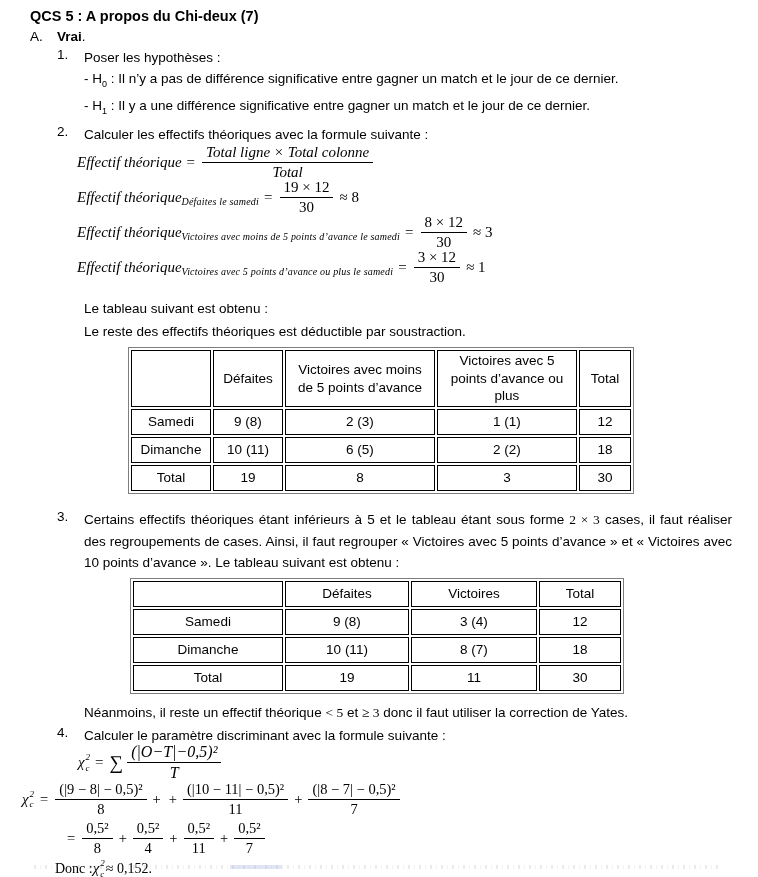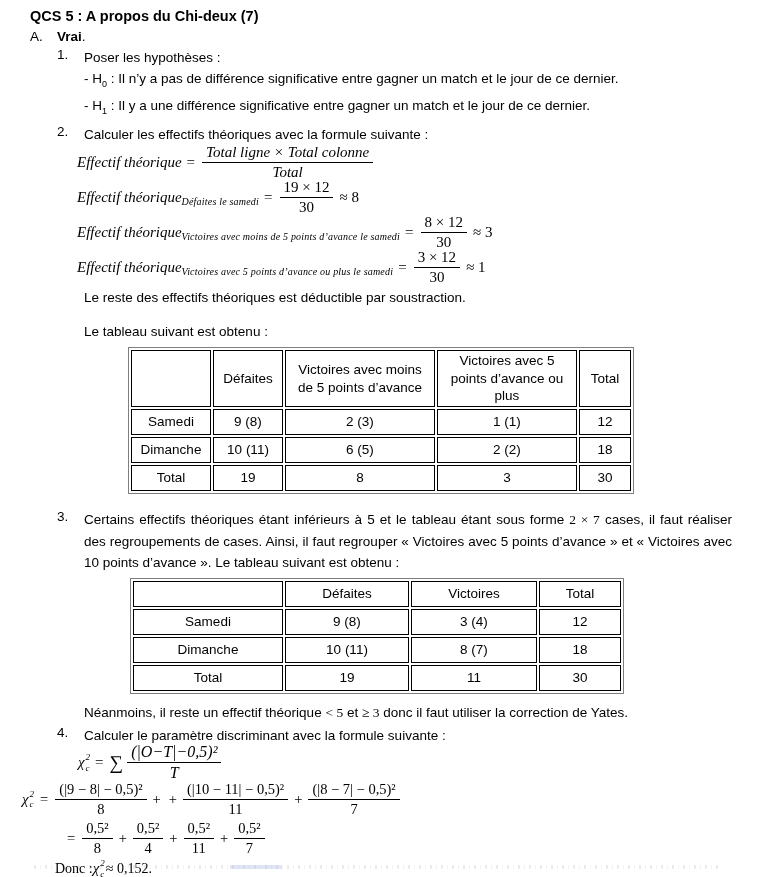--- a/index.html
+++ b/index.html
@@ -121,22 +121,22 @@
           <span>Effectif théorique</span>
             <span class="fsub">Victoires avec 5 points d’avance ou plus le samedi</span>
           <span class="feq">=</span>
           <span class="frac mathU">
               <span class="fnum">3 × 12</span>
               <span class="fden">30</span>
             </span>
           <span class="fapprox">≈ 1</span>
         </div>
 
+        <div class="line" style="margin-top:13px;">Le tableau suivant est obtenu :</div>
         <div class="line" style="margin-top:2px;">Le reste des effectifs théoriques est déductible par soustraction.</div>
-        <div class="line" style="margin-top:13px;">Le tableau suivant est obtenu :</div>
 
         <table class="wtable" style="margin-top:5px;">
           <colgroup>
               <col style="width:80px">
               <col style="width:70px">
               <col style="width:150px">
               <col style="width:140px">
               <col style="width:52px">
             </colgroup>
           <tbody>
@@ -170,21 +170,21 @@
           </tr>
         </tbody>
           </table>
       </div>
     </div>
 
     <div class="item" style="margin-top:15px;">
       <span class="inum">3.</span>
       <div class="ibody">
         <div class="just">
-          <span>Certains effectifs théoriques étant inférieurs à 5 et le tableau étant sous forme </span><span class="mathU">2 × 7</span><span> cases, il faut réaliser des regroupements de cases. Ainsi, il faut regrouper « Victoires avec 5 points d’avance » et « Victoires avec 10 points d’avance ». Le tableau suivant est obtenu :</span>
+          <span>Certains effectifs théoriques étant inférieurs à 5 et le tableau étant sous forme </span><span class="mathU">2 × 3</span><span> cases, il faut réaliser des regroupements de cases. Ainsi, il faut regrouper « Victoires avec 5 points d’avance » et « Victoires avec 10 points d’avance ». Le tableau suivant est obtenu :</span>
         </div>
 
         <table class="wtable t2" style="margin-top:4px;margin-left:46px;">
           <colgroup>
               <col style="width:150px">
               <col style="width:124px">
               <col style="width:126px">
               <col style="width:82px">
             </colgroup>
           <tbody>

